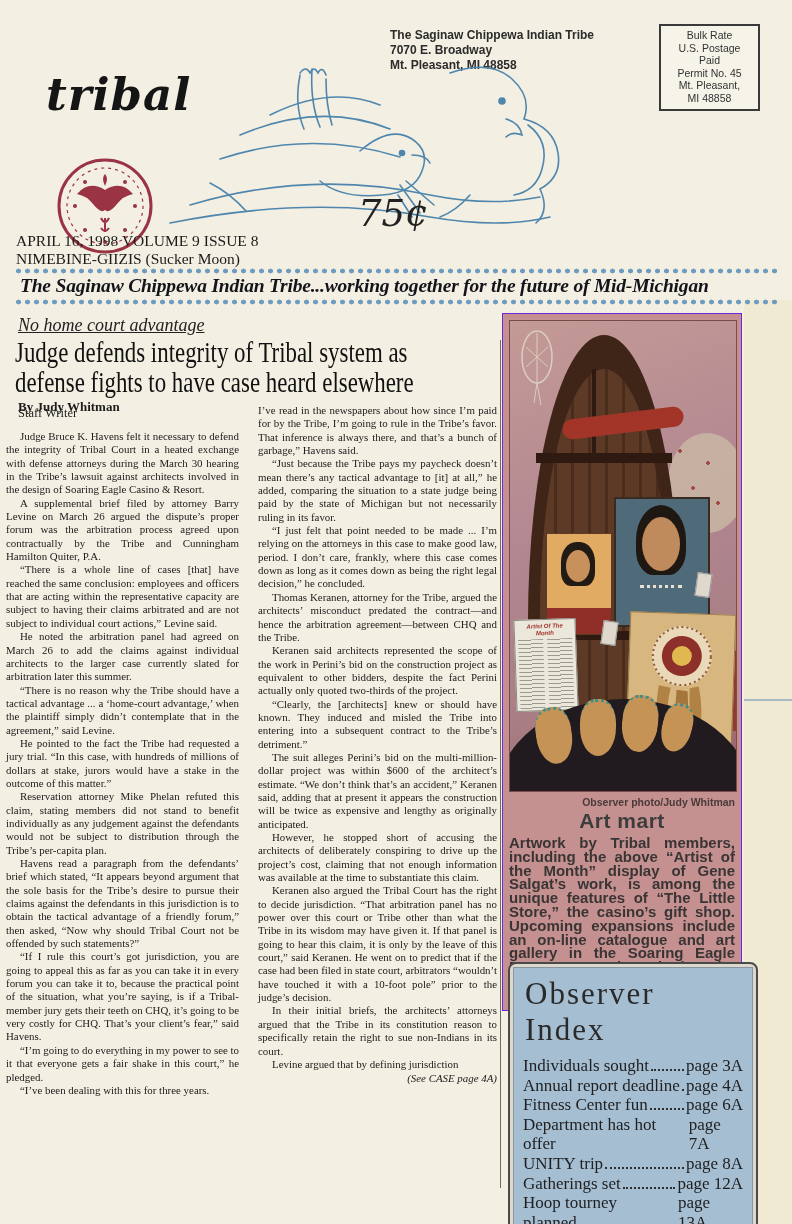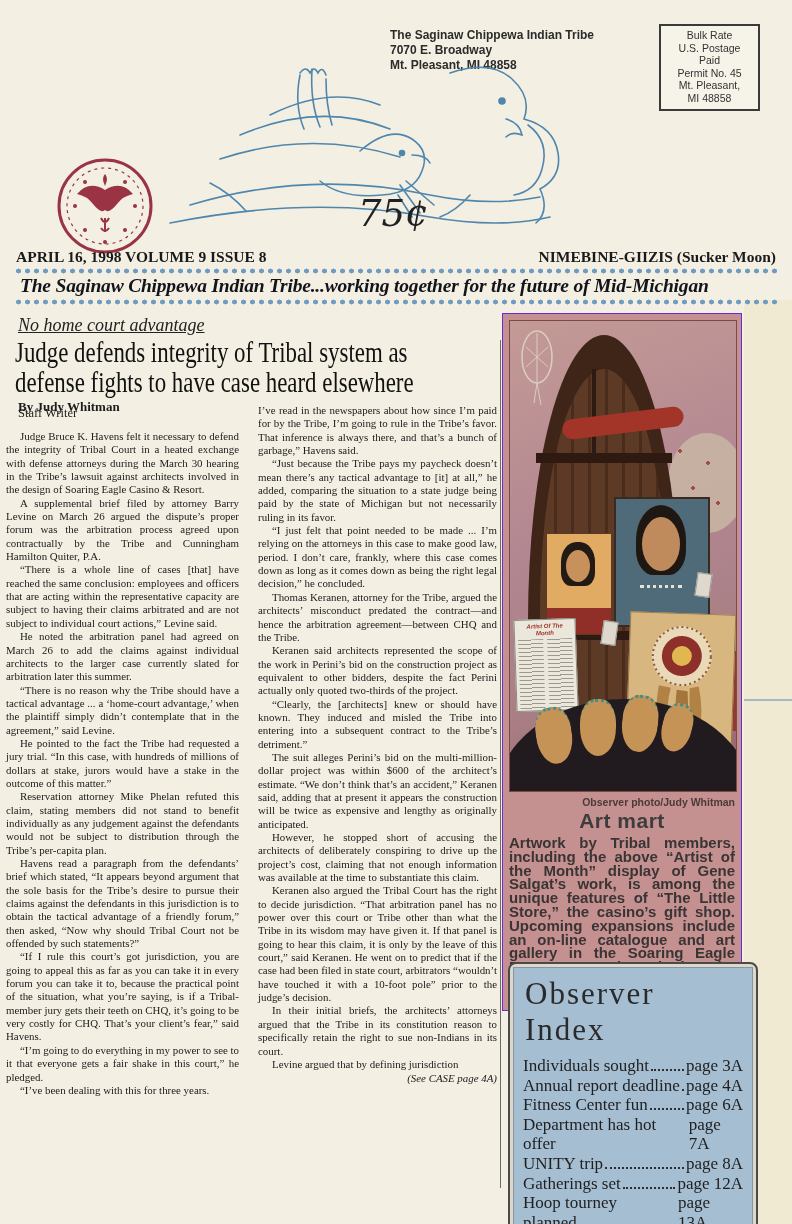--- a/index.html
+++ b/index.html
@@ -7,21 +7,21 @@
   .abs{position:absolute;}
   
   .return-addr{left:390px;top:28px;width:250px;font-family:"Liberation Sans",sans-serif;font-weight:bold;font-size:12px;line-height:15px;color:#2b2b2b;}
   .bulk-box{left:659px;top:24px;width:97px;height:80px;border:2px solid #3a3a3a;background:#f6f3e8;font-family:"Liberation Sans",sans-serif;font-size:10.5px;line-height:12.5px;text-align:center;color:#333;padding-top:3px;}
   
   .mast-title{left:24px;top:74px;font-family:"DejaVu Serif",serif;font-style:italic;font-weight:700;color:#151515;line-height:0.92;letter-spacing:1px;}
   .mast-title .t1{font-size:45px;padding-left:22px;}
   .mast-title .t2{font-size:47px;}
   .price{left:358px;top:192px;font-family:"DejaVu Serif",serif;font-style:italic;font-size:37px;color:#222;}
   
-  .dateline{left:16px;top:248px;width:760px;display:flex;justify-content:space-between;font-weight:bold;font-size:15.5px;color:#1a1a1a;}
+  .dateline{left:16px;top:232px;width:760px;display:flex;justify-content:space-between;font-weight:normal;font-size:15.5px;color:#1a1a1a;flex-direction:column;}
   .chain{left:14px;width:764px;height:6px;background:radial-gradient(circle 2.6px at 4.5px 3px,#6f9cc0 92%,rgba(0,0,0,0)) repeat-x;background-size:9px 6px;}
   .tagline{left:20px;top:275px;width:756px;font-style:italic;font-weight:bold;font-size:19.5px;color:#13131a;letter-spacing:-0.2px;}
   
   .kicker{left:18px;top:315px;font-style:italic;font-size:18px;text-decoration:underline;color:#222;}
   .headline{left:15px;top:337px;width:650px;font-size:29.5px;line-height:30px;color:#111;white-space:nowrap;transform:scaleX(0.775);transform-origin:0 0;}
   .byline{left:18px;top:399px;font-weight:bold;font-size:13px;}
   .byline-title{left:18px;top:406px;font-size:12.5px;}
   .col{font-size:10.9px;line-height:13.35px;text-align:justify;color:#202020;}
   .col p{margin:0;text-indent:14px;}
   .col-1{left:6px;top:430px;width:233px;}
@@ -84,20 +84,21 @@
 <div class="abs bulk-box">
     <div>Bulk Rate</div>
     <div>U.S. Postage</div>
     <div>Paid</div>
     <div>Permit No. 45</div>
     <div>Mt. Pleasant,</div>
     <div>MI 48858</div>
   </div>
 
 <div class="abs mast-title">
+  <div class="t1">tribal</div>
 </div>
 
 <svg class="abs" style="left:150px;top:55px;" width="420" height="182" viewBox="0 0 420 182">
   <g fill="none" stroke="#4f86ad" stroke-width="1.6" stroke-linecap="round">
     <path d="M300 18 q40 -14 62 6 q20 18 12 40 q30 8 34 34 q4 24 -18 36 q10 22 -4 34"></path>
     <path d="M356 64 q14 4 16 16 q-10 -4 -16 2"></path>
     <circle cx="352" cy="46" r="3" fill="#4f86ad"></circle>
     <path d="M378 70 q22 16 14 44 q-6 22 -28 26"></path>
     <path d="M120 60 q60 -30 110 -10 M90 80 q80 -34 150 -6 M70 104 q90 -30 180 -2"></path>
     <path d="M210 96 q30 -26 52 -12 q18 12 10 32 q-8 22 -40 24 q-40 4 -62 -14"></path>

